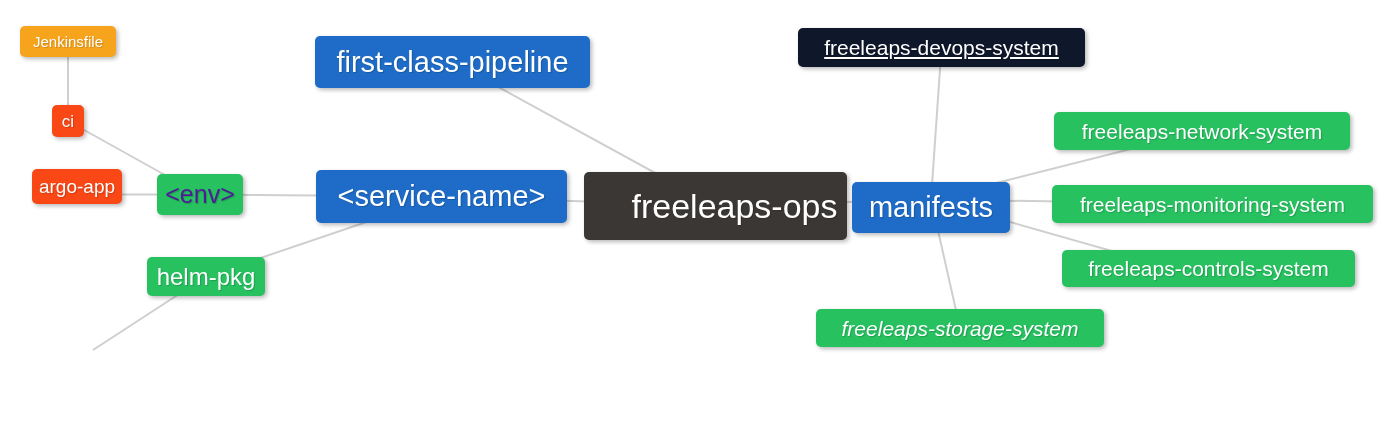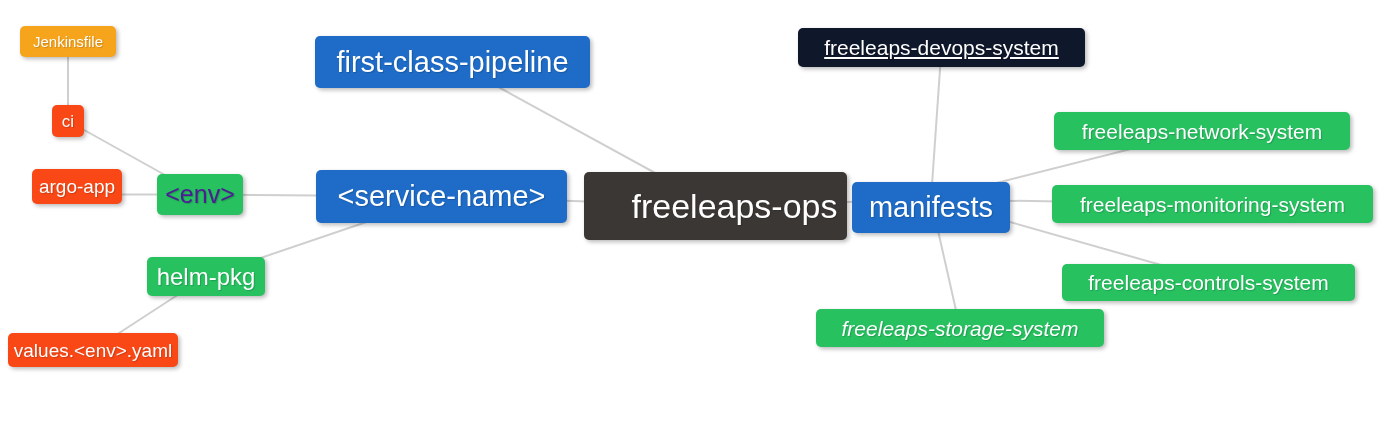--- a/index.html
+++ b/index.html
@@ -57,23 +57,22 @@
       <line x1="931" y1="199.5" x2="1212.5" y2="204" stroke="#cfcfcf" stroke-width="2"></line>
       <line x1="931" y1="199.5" x2="1208.5" y2="278.5" stroke="#cfcfcf" stroke-width="2"></line>
       <line x1="931" y1="199.5" x2="960" y2="328" stroke="#cfcfcf" stroke-width="2"></line>
     </svg>
 
 <div class="node" style="left: 20px; top: 26px; width: 96px; height: 31px; font-size: 15px; background: rgb(247, 164, 29); color: rgb(255, 255, 255);">Jenkinsfile</div>
     <div class="node" style="left: 52px; top: 105px; width: 32px; height: 32px; font-size: 17px; background: rgb(249, 72, 22); color: #ffffff;">ci</div>
     <div class="node" style="left: 32px; top: 169px; width: 90px; height: 35px; font-size: 19px; background: rgb(249, 72, 22); color: rgb(255, 255, 255);">argo-app</div>
     <div class="node" style="left: 157px; top: 174px; width: 86px; height: 41px; font-size: 25px; background: rgb(39, 193, 96); color: #4c1d95;">&lt;env&gt;</div>
     <div class="node" style="left: 147px; top: 257px; width: 118px; height: 39px; font-size: 24px; background: rgb(39, 193, 96); color: rgb(255, 255, 255);">helm-pkg</div>
-    <div class="node" style="left: 8px; top: 333px; width: 170px; height: 34px; font-size: 19px; background: rgb(249, 72, 22); color: rgb(255, 255, 255);">values.&lt;env&gt;.yaml</div>
     <div class="node" style="left: 315px; top: 36px; width: 275px; height: 52px; font-size: 29px; background: rgb(30, 108, 199); color: rgb(255, 255, 255);">first-class-pipeline</div>
     <div class="node" style="left: 316px; top: 170px; width: 251px; height: 53px; font-size: 29px; background: rgb(30, 108, 199); color: rgb(255, 255, 255);">&lt;service-name&gt;</div>
     <div class="node" style="left: 584px; top: 172px; width: 263px; height: 68px; font-size: 34px; background: rgb(59, 55, 52); color: rgb(255, 255, 255); padding-left: 44px;">freeleaps-ops</div>
     <div class="node" style="left: 852px; top: 174px; width: 158px; height: 51px; font-size: 29px; background: rgb(30, 108, 199); color: rgb(255, 255, 255); margin-top: 8px;">manifests</div>
     <div class="node" style="left: 798px; top: 28px; width: 287px; height: 39px; font-size: 21px; background: #0f172a; color: rgb(255, 255, 255); text-decoration: underline;">freeleaps-devops-system</div>
     <div class="node" style="left: 1052px; top: 185px; width: 321px; height: 38px; font-size: 21px; background: rgb(39, 193, 96); color: rgb(255, 255, 255);">freeleaps-monitoring-system</div>
     <div class="node" style="left: 1054px; top: 112px; width: 296px; height: 38px; font-size: 21px; background: rgb(39, 193, 96); color: rgb(255, 255, 255);">freeleaps-network-system</div>
-    <div class="node" style="left: 1062px; top: 264px; width: 293px; height: 37px; font-size: 21px; background: rgb(39, 193, 96); color: rgb(255, 255, 255);">freeleaps-controls-system</div>
+    <div class="node" style="left: 1062px; top: 250px; width: 293px; height: 37px; font-size: 21px; background: rgb(39, 193, 96); color: rgb(255, 255, 255);">freeleaps-controls-system</div>
     <div class="node" style="left: 816px; top: 309px; width: 288px; height: 38px; font-size: 21px; background: rgb(39, 193, 96); color: rgb(255, 255, 255); font-style: italic;">freeleaps-storage-system</div>
   </div>
 
 </body></html>

